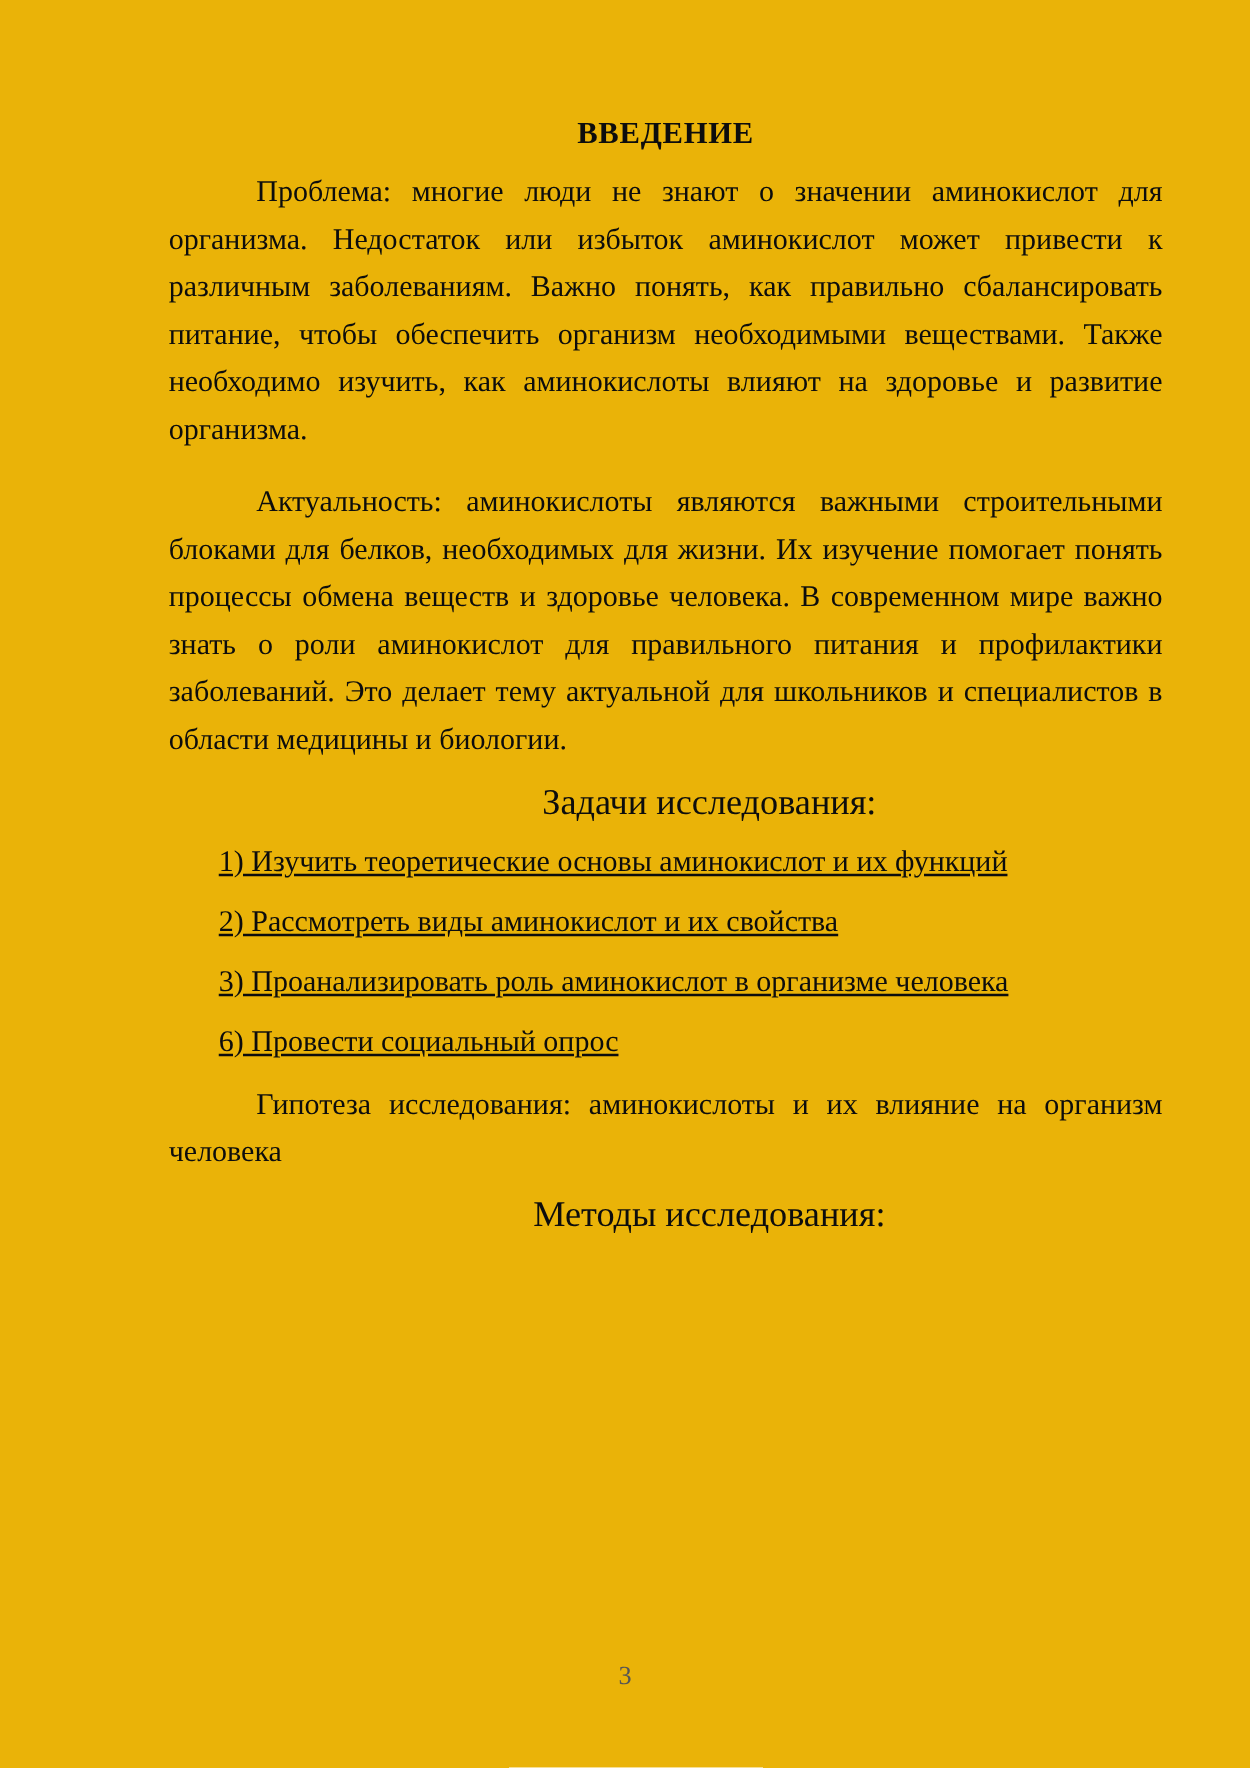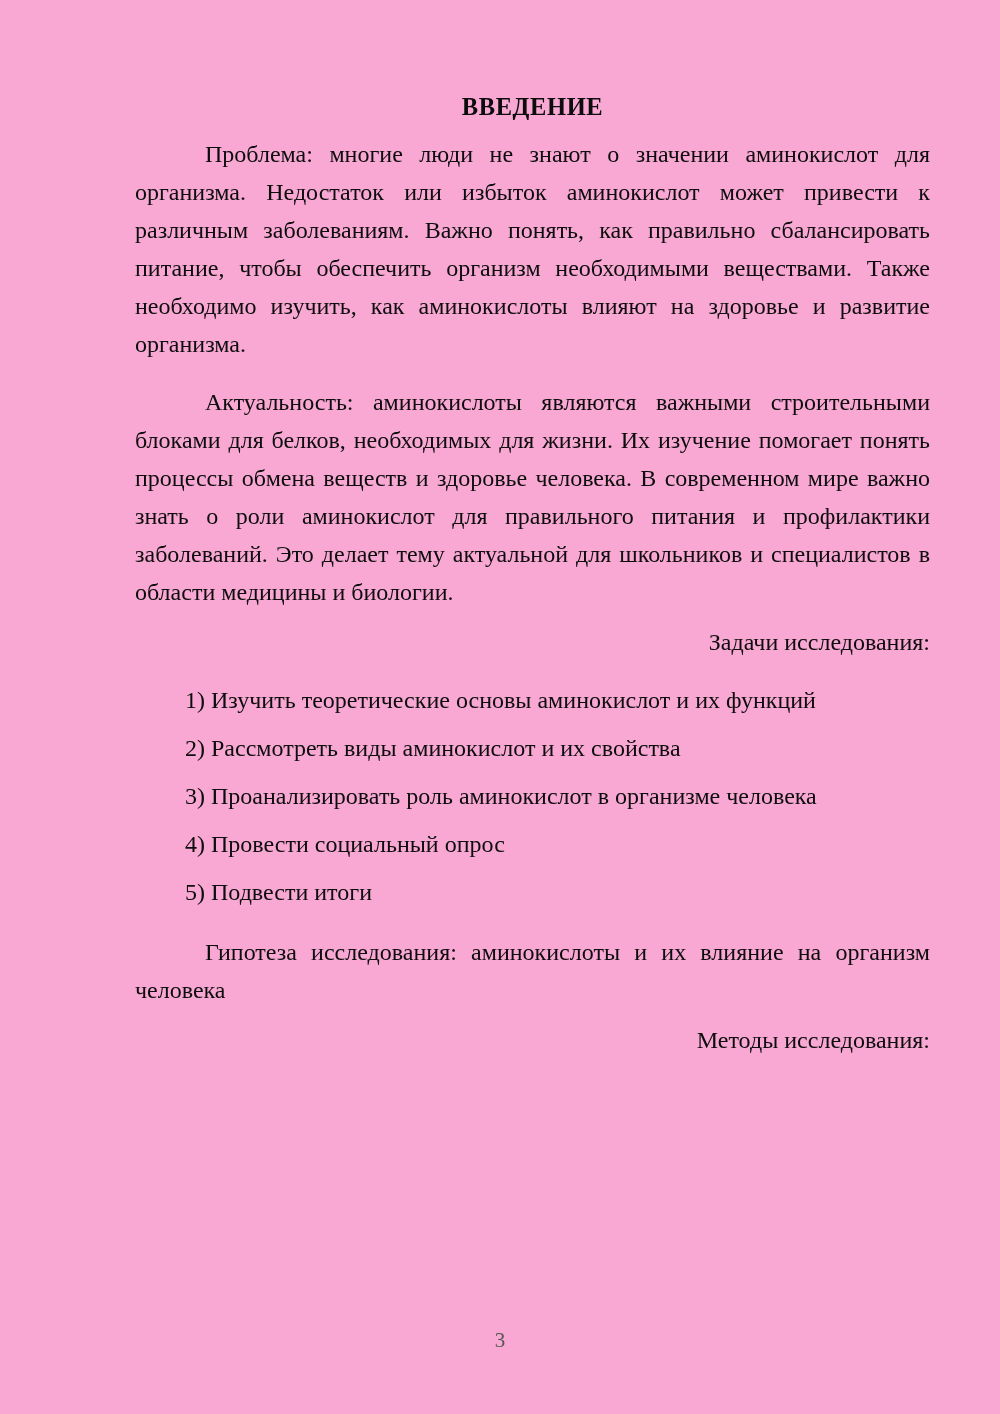--- a/index.html
+++ b/index.html
@@ -10,21 +10,21 @@
   }
   body {
     font-family: "Liberation Serif", "DejaVu Serif", serif;
     color: #0d0d0d;
   }
   .page {
     position: relative;
     width: 1000px;
     height: 1414px;
     margin: 0 auto;
-    background: #f9a8d4;
+    background: #eab308;
     box-sizing: border-box;
     overflow: hidden;
   }
   .content {
     position: absolute;
     left: 135px;
     top: 0;
     width: 795px;
   }
   .doc-title {
@@ -43,31 +43,32 @@
     text-justify: inter-word;
     text-indent: 70px;
     margin: 0;
     padding-top: 12px;
     hyphens: none;
   }
   .para.first {
     padding-top: 20px;
   }
   .label-line {
-    font-size: 24px;
+    font-size: 29px;
     line-height: 38px;
-    text-align: right;
+    text-align: center;
     text-indent: 70px;
     margin: 0;
     padding-top: 12px;
   }
   .task-list {
     list-style: none;
-    margin: 10px;
+    margin: 0;
     padding: 0;
+    text-decoration: underline;
   }
   .task-item {
     font-size: 24px;
     line-height: 38px;
     text-align: left;
     margin: 0;
     padding: 0 0 0 40px;
     padding-top: 10px;
   }
   .page-number {
@@ -93,22 +94,21 @@
 
     <p class="para first">Актуальность: аминокислоты являются важными строительными блоками для белков, необходимых для жизни. Их изучение помогает понять процессы обмена веществ и здоровье человека. В современном мире важно знать о роли аминокислот для правильного питания и профилактики заболеваний. Это делает тему актуальной для школьников и специалистов в области медицины и биологии.</p>
 
 
     <p class="label-line">Задачи исследования:</p>
 
     <ol class="task-list">
       <li class="task-item">1) Изучить теоретические основы аминокислот и их функций</li>
       <li class="task-item">2) Рассмотреть виды аминокислот и их свойства</li>
       <li class="task-item">3) Проанализировать роль аминокислот в организме человека</li>
-      <li class="task-item">4) Провести социальный опрос</li>
-      <li class="task-item">5) Подвести итоги</li>
+      <li class="task-item">6) Провести социальный опрос</li>
     </ol>
 
 
     <p class="para">Гипотеза исследования: аминокислоты и их влияние на организм человека</p>
 
 
     <p class="label-line">Методы исследования:</p>
 
   </div>
 

